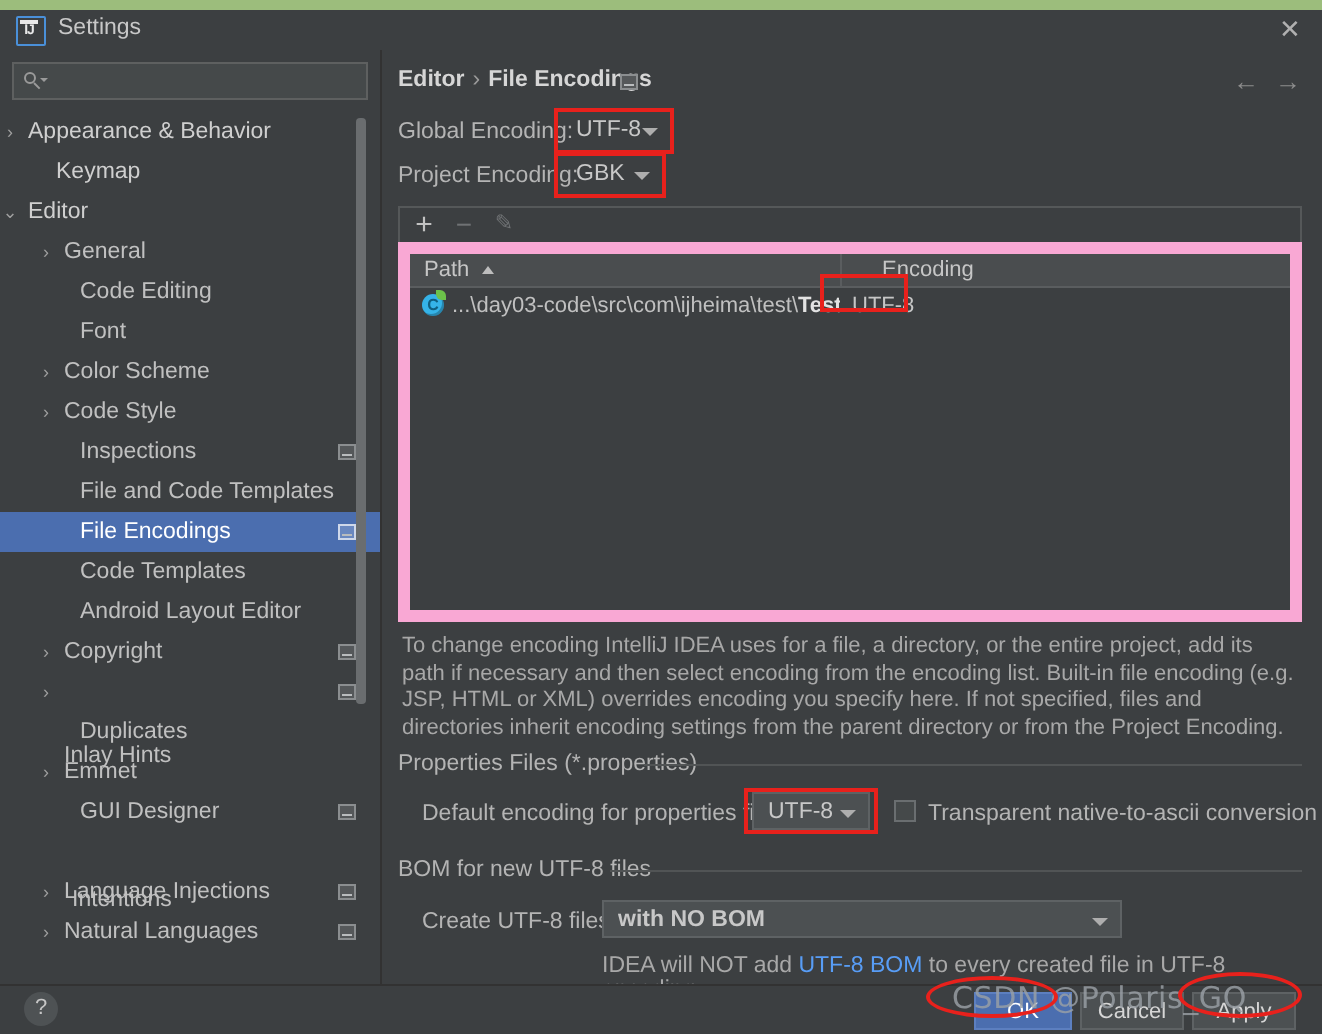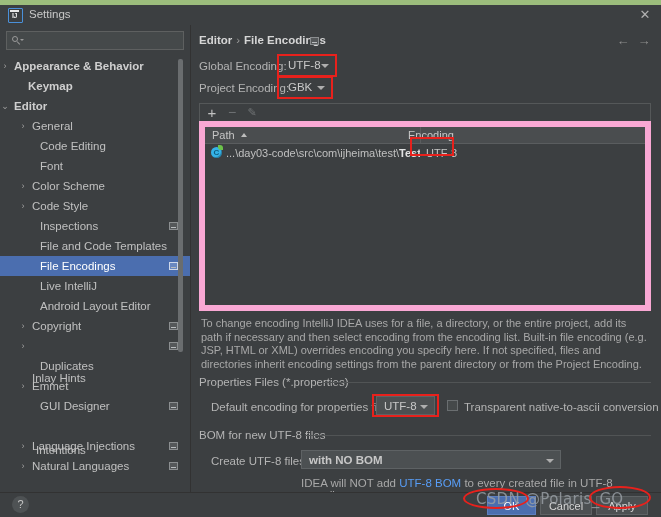--- a/index.html
+++ b/index.html
@@ -35,21 +35,21 @@
   .search-ico .hndl{position:absolute;left:5px;top:5px;width:4px;height:1px;background:#9a9a9a;transform:rotate(45deg);transform-origin:left center;}
   .search-ico .dn{position:absolute;left:8px;top:3px;width:0;height:0;border-left:2px solid transparent;border-right:2px solid transparent;border-top:2px solid #9a9a9a;}
   .search-input{position:absolute;left:18px;top:1px;width:155px;height:16px;background:transparent;
                 border:0;outline:0;color:#bbbbbb;font-size:11px;font-family:inherit;}
 
   .tree{position:absolute;left:0;top:31px;width:190px;height:436px;overflow:hidden;}
   .tnode{position:relative;height:20px;line-height:20px;white-space:nowrap;cursor:default;}
   .tnode.sel{background:#4b6eaf;}
   .tnode .arrow{position:absolute;top:0;width:10px;text-align:center;font-size:9px;color:#a0a0a0;line-height:20px;}
   .tnode .lbl{position:absolute;top:0;font-size:11.5px;color:#c0c0c0;line-height:20px;}
-  .tnode.bold .lbl{font-weight:bold;color:#cfcfcf;}
+  .tnode.bold .lbl{font-weight:normal;color:#cfcfcf;}
   .tnode.sel .lbl{color:#ffffff;}
   .tnode .badge{position:absolute;right:12px;top:6px;width:9px;height:8px;
                 border:1px solid #8b8e90;box-sizing:border-box;background:#55585a;}
   .tnode .badge::after{content:"";position:absolute;left:1px;top:4px;width:5px;height:1px;background:#b9bcbe;}
   .tnode.sel .badge{border-color:#cfd8ea;background:#6a88c0;}
 
   .sb-track{position:absolute;right:7px;top:34px;width:5px;height:358px;background:transparent;}
   .sb-thumb{position:absolute;right:7px;top:34px;width:5px;height:293px;background:#6a6d6f;border-radius:2px;cursor:pointer;}
 
   .v-divider{position:absolute;left:190px;top:25px;width:1px;height:467px;background:#323232;}
@@ -83,21 +83,21 @@
   .tb-btn{position:absolute;top:1px;width:16px;height:16px;text-align:center;line-height:15px;font-size:13px;cursor:pointer;}
   .tb-add{left:4px;color:#c2c2c2;font-size:15px;}
   .tb-rem{left:24px;color:#6f7274;font-size:14px;}
   .tb-edt{left:44px;color:#6f7274;font-size:11px;}
 
   .tbl{position:absolute;left:8px;top:96px;width:452px;height:190px;
        border:6px solid #f9a8d4;box-sizing:border-box;background:#3c3f41;}
   .tbl-head{position:absolute;left:0;top:0;width:100%;height:17px;background:#4a4d4f;
             border-bottom:1px solid #5a5d5f;box-sizing:border-box;}
   .th{position:absolute;top:0;line-height:16px;font-size:11px;color:#c6c6c6;}
-  .th-path{left:7px;} .th-enc{left:203px;}
+  .th-path{left:7px;} .th-enc{left:236px;}
   .th-sep{position:absolute;left:215px;top:0;width:1px;height:16px;background:#5a5d5f;}
   .sort-arr{position:absolute;left:36px;top:6px;width:0;height:0;
             border-left:3.5px solid transparent;border-right:3.5px solid transparent;border-bottom:4px solid #bdbdbd;}
   .row{position:absolute;left:0;top:17px;width:100%;height:18px;}
   .row-ico{position:absolute;left:6px;top:3px;width:11px;height:11px;border-radius:50%;
            background:#35b3e8;box-shadow:inset -1px -1px 0 rgba(0,0,0,.25);}
   .row-ico::after{content:"C";position:absolute;left:0;top:0;width:11px;text-align:center;
                   font-size:8px;line-height:11px;color:#0f5f80;font-weight:bold;}
   .row-ico .leaf{position:absolute;left:7px;top:-2px;width:5px;height:5px;background:#6cc24a;
                  border-radius:0 60% 0 60%;}
@@ -190,21 +190,21 @@
           <span class="badge"></span>
         </div>
         <div class="tnode">
           <span class="lbl" style="left: 40px;">File and Code Templates</span>
         </div>
         <div class="tnode sel">
           <span class="lbl" style="left: 40px;">File Encodings</span>
           <span class="badge"></span>
         </div>
         <div class="tnode">
-          <span class="lbl" style="left: 40px;">Live IntelliJ</span>
+          <span class="lbl" style="left: 40px;">Code Templates</span>
         </div>
         <div class="tnode">
           <span class="lbl" style="left: 40px;">Android Layout Editor</span>
         </div>
         <div class="tnode">
           <span class="arrow" style="left: 18px;">›</span>
           <span class="lbl" style="left: 32px;">Copyright</span>
           <span class="badge"></span>
         </div>
         <div class="tnode">

